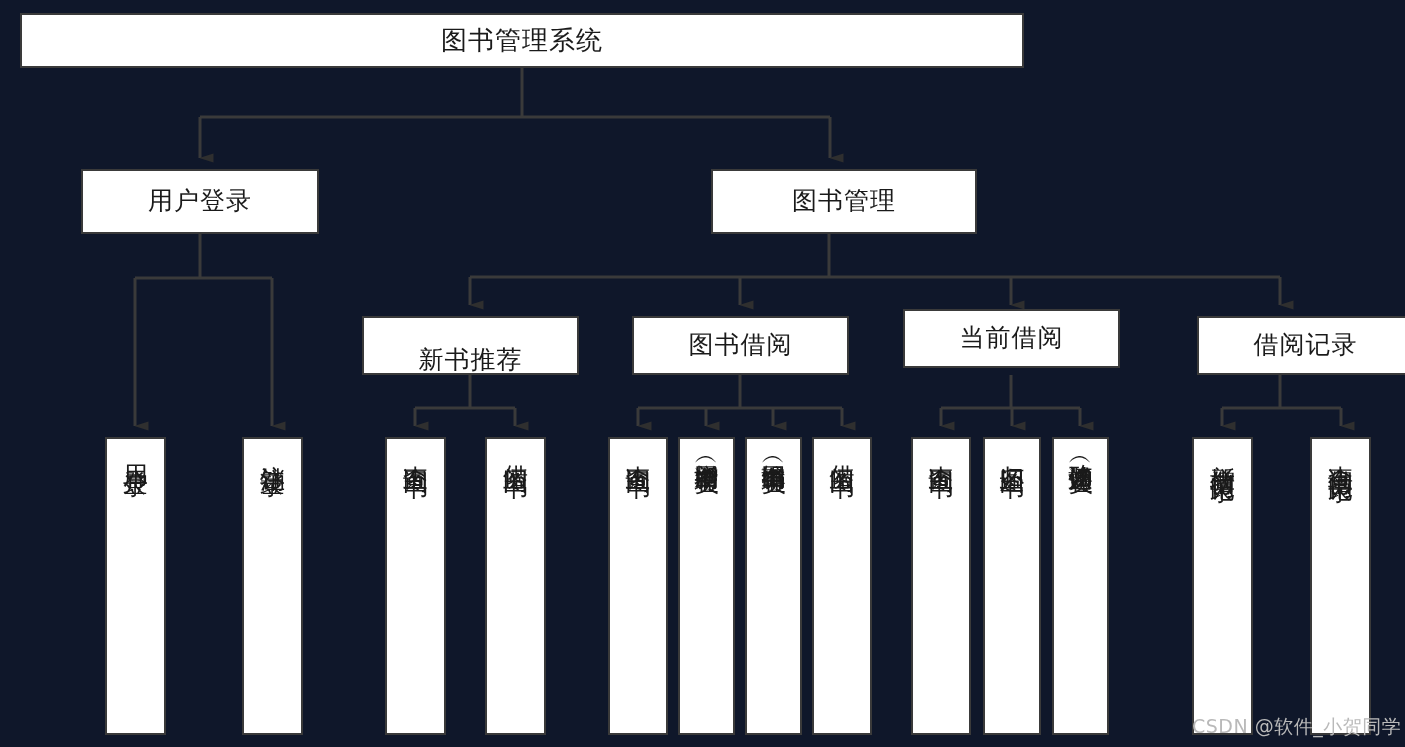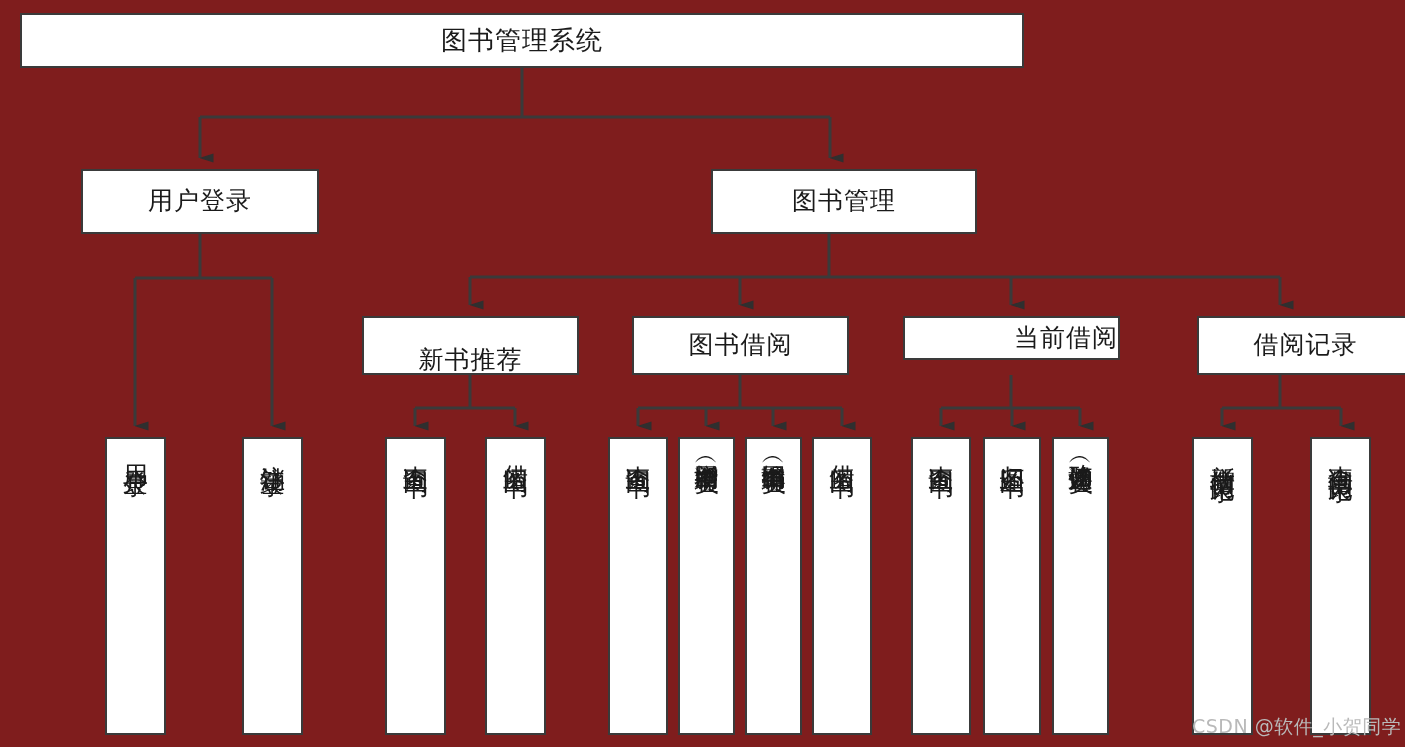--- a/index.html
+++ b/index.html
@@ -8,21 +8,21 @@
     padding: 0;
     background: #ffffff;
   }
   body {
     font-family: "DejaVu Sans", "Liberation Sans", sans-serif;
   }
   #canvas {
     position: relative;
     width: 1405px;
     height: 747px;
-    background: #7f1d1d;
+    background: #0f172a;
     overflow: hidden;
   }
   svg.wires {
     position: absolute;
     left: 0;
     top: 0;
     width: 1405px;
     height: 747px;
     pointer-events: none;
   }
@@ -141,21 +141,21 @@
   <div class="node horiz" style="left:711px; top:169px; width:266px; height:65px;">
     <span class="node-label">图书管理</span>
   </div>
 
   <div class="node horiz" style="left:362px; top:316px; width:217px; height:59px;align-items:flex-end;">
     <span class="node-label">新书推荐</span>
   </div>
   <div class="node horiz" style="left:632px; top:316px; width:217px; height:59px;">
     <span class="node-label">图书借阅</span>
   </div>
-  <div class="node horiz" style="left:903px; top:316px; width:217px; height:44px;justify-content:flex-end;">
+  <div class="node horiz" style="left:903px; top:309px; width:217px; height:59px;">
     <span class="node-label">当前借阅</span>
   </div>
   <div class="node horiz" style="left:1172px; top:316px; width:217px; height:59px;margin-left:25px;">
     <span class="node-label">借阅记录</span>
   </div>
 
   <div class="node vert" style="left:105px; top:437px; width:61px; height:298px;">
     <span class="node-label">用户登录</span>
   </div>
   <div class="node vert" style="left:242px; top:437px; width:61px; height:298px;">

